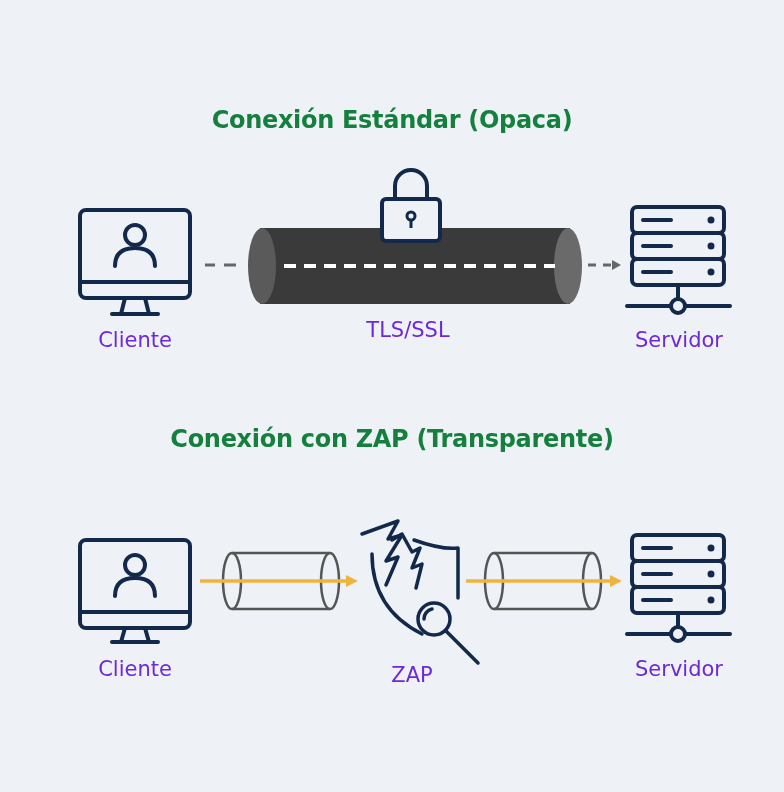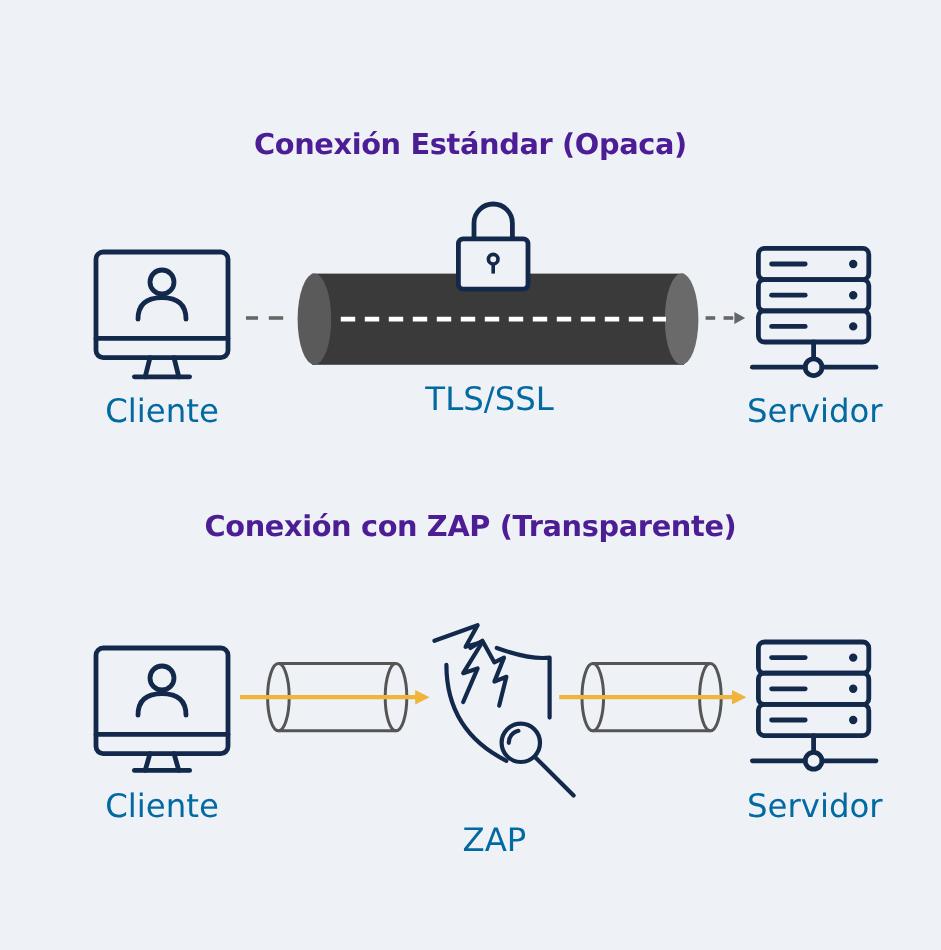--- a/index.html
+++ b/index.html
@@ -1,18 +1,18 @@
 <!DOCTYPE html>
 <html><head>
 <meta charset="utf-8">
 <style>
   html,body{margin:0;padding:0;}
   body{width:784px;height:792px;background:#eef2f7;position:relative;overflow:hidden;font-family:"DejaVu Sans","Liberation Sans",sans-serif;}
-  .title{position:absolute;left:0;width:784px;text-align:center;font-weight:bold;font-size:24px;color:#4c1d95;letter-spacing:-0.3px;}
-  .lbl{position:absolute;text-align:center;font-size:27px;color:#0369a1;width:200px;}
+  .title{position:absolute;left:0;width:784px;text-align:center;font-weight:bold;font-size:24px;color:#15803d;letter-spacing:-0.3px;}
+  .lbl{position:absolute;text-align:center;font-size:21px;color:#6d28d9;width:200px;}
   svg.diag{position:absolute;left:0;top:0;}
 </style>
 </head>
 <body>
 
 <div class="title" style="top:106px">Conexión Estándar (Opaca)</div>
 <div class="title" style="top:425px">Conexión con ZAP (Transparente)</div>
 
 <svg class="diag" width="784" height="792" viewBox="0 0 784 792">
 
@@ -125,14 +125,14 @@
       <line x1="685" y1="634" x2="730" y2="634"></line>
     <circle cx="678" cy="634" r="7"></circle>
   </g>
 </svg>
 
 <div class="lbl" style="left:35px;top:328px">Cliente</div>
 <div class="lbl" style="left:308px;top:318px">TLS/SSL</div>
 <div class="lbl" style="left:579px;top:328px">Servidor</div>
 
 <div class="lbl" style="left:35px;top:657px">Cliente</div>
-<div class="lbl" style="left:312px;top:685px">ZAP</div>
+<div class="lbl" style="left:312px;top:663px">ZAP</div>
 <div class="lbl" style="left:579px;top:657px">Servidor</div>
 
 </body></html>

